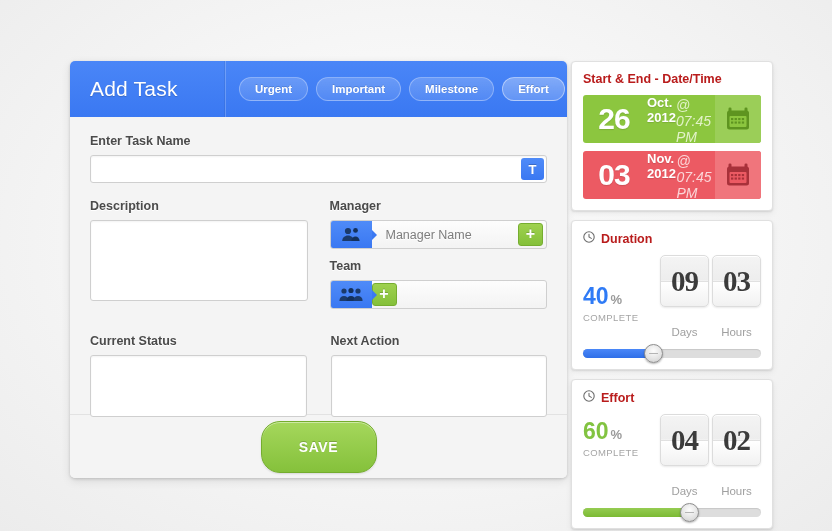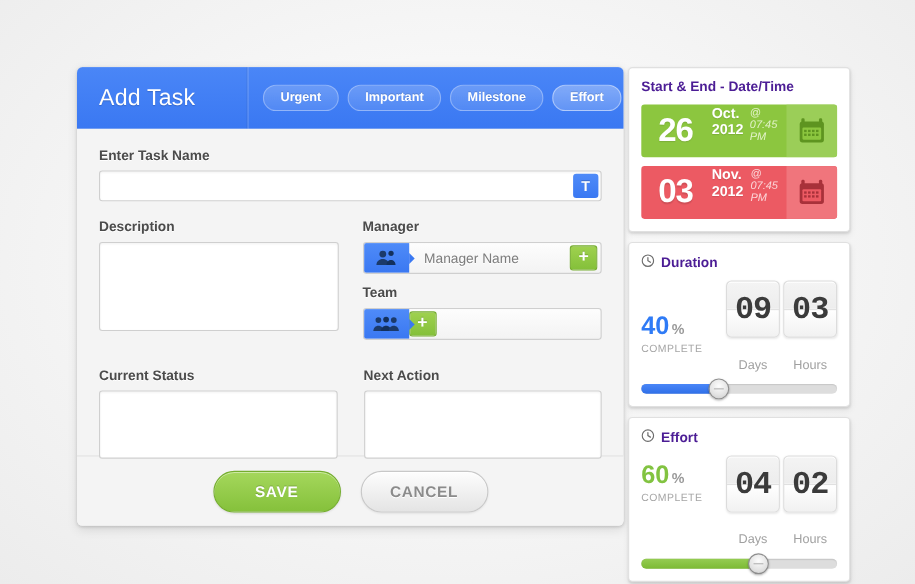--- a/index.html
+++ b/index.html
@@ -182,21 +182,21 @@
   #window-footer {
     height: 64px;
     border-top: 1px solid #e2e2e2;
     background: #f4f4f4;
     display: flex;
     align-items: center;
     justify-content: center;
     gap: 18px;
   }
   .action-btn {
-    height: 38px;
+    height: 52px;
     width: 116px;
     border-radius: 19px;
     font-size: 14px;
     font-weight: bold;
     letter-spacing: .6px;
     display: flex;
     align-items: center;
     justify-content: center;
     cursor: pointer;
     border: 1px solid;
@@ -229,21 +229,21 @@
   .panel-card {
     background: #ffffff;
     border: 1px solid #e0e0e0;
     border-radius: 4px;
     box-shadow: 0 1px 2px rgba(0,0,0,0.10), 0 3px 7px rgba(0,0,0,0.06);
     padding: 10px 11px 11px 11px;
   }
   .card-title {
     font-size: 12.5px;
     font-weight: bold;
-    color: #4c1d95;
+    color: #b91c1c;
     margin-bottom: 9px;
     display: flex;
     align-items: center;
     gap: 6px;
   }
   .clock-icon { display: block; }
 
   
   .date-row {
     height: 48px;
@@ -274,21 +274,21 @@
     justify-content: center;
     padding-left: 2px;
   }
   .date-month {
     color: #ffffff;
     font-size: 13px;
     font-weight: bold;
     text-shadow: 0 1px 1px rgba(0,0,0,0.12);
   }
   .date-time {
-    font-size: 10px;
+    font-size: 14px;
     font-style: italic;
     margin-top: 2px;
   }
   .start .date-time { color: #e2f2c8; }
   .end   .date-time { color: #fbd6d8; }
   .date-cal {
     width: 46px;
     display: flex;
     align-items: center;
     justify-content: center;
@@ -328,21 +328,21 @@
     justify-content: center;
   }
   .flip-box::after {
     content: "";
     position: absolute;
     left: 0; right: 0; top: 50%;
     height: 1px;
     background: rgba(0,0,0,0.10);
   }
   .flip-num {
-    font-family: Liberation Mono, monospace;
+    font-family: Liberation Serif, serif;
     font-size: 29px;
     font-weight: bold;
     color: #3b3b3b;
     letter-spacing: -1px;
     position: relative;
     z-index: 1;
     text-shadow: 0 1px 0 rgba(255,255,255,0.55);
   }
   .flip-label {
     margin-top: 19px;
@@ -458,21 +458,20 @@
       <div>
         <div class="field-label">Next Action</div>
         <textarea class="text-area status-area" placeholder="" style=""></textarea>
       </div>
     </div>
 
   </div>
 
   <div id="window-footer">
     <div class="action-btn" id="save-button">SAVE</div>
-    <div class="action-btn" id="cancel-button">CANCEL</div>
   </div>
 </div>
 
 <div id="side-panel">
 
   <div class="panel-card">
     <div class="card-title">Start &amp; End - Date/Time</div>
 
     <div class="date-row start">
       <div class="date-day">26</div>

